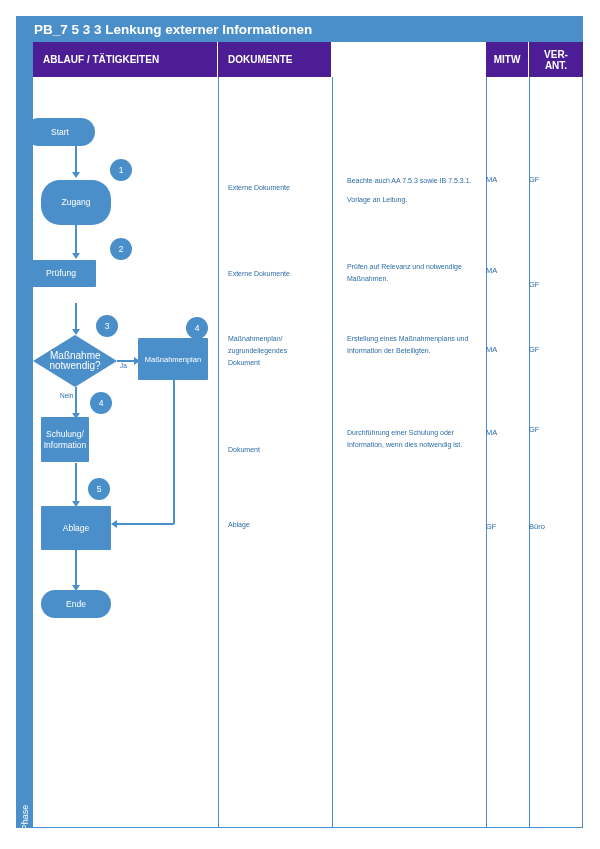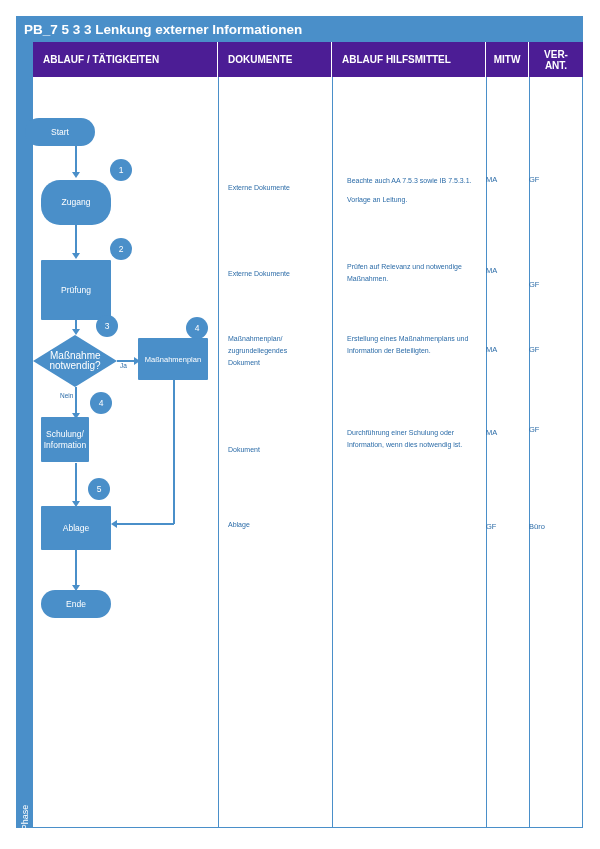--- a/index.html
+++ b/index.html
@@ -40,21 +40,21 @@
     top: 16px;
     width: 567px;
     height: 26px;
     background: #4a8fc9;
     box-sizing: border-box;
     color: #ffffff;
     font-size: 13.5px;
     font-weight: bold;
     display: flex;
     align-items: center;
-    padding-left: 8px;
+    padding-left: 18px;
   }
 
   
   .phase-band {
     position: absolute;
     left: 16px;
     top: 42px;
     width: 17px;
     height: 786px;
     background: #4a8fc9;
@@ -218,21 +218,20 @@
   <div class="diagram-frame"></div>
 
   <div class="title-bar">PB_7 5 3 3 Lenkung externer Informationen</div>
 
   <div class="phase-band">
     <div class="phase-label">Phase</div>
   </div>
 
   <div class="col-header pad" style="left:33px; width:185px;">ABLAUF / TÄTIGKEITEN</div>
   <div class="col-header pad" style="left:218px; width:114px;">DOKUMENTE</div>
-  <div class="col-header pad" style="left:332px; width:154px;">ABLAUF HILFSMITTEL</div>
   <div class="col-header center" style="left:486px; width:43px;">MITW</div>
   <div class="col-header center" style="left:529px; width:54px; border-right:none; flex-direction:column; justify-content:center;">
     <span>VER-</span>
     <span>ANT.</span>
   </div>
 
   <div class="col-sep" style="left:218px;"></div>
   <div class="col-sep" style="left:332px;"></div>
   <div class="col-sep" style="left:486px;"></div>
   <div class="col-sep" style="left:529px;"></div>
@@ -242,21 +241,21 @@
   <div class="conn v" style="left:75px; top:146px; height:28px;"></div>
   <div class="arrow-down" style="left:72px; top:172px;"></div>
   <div class="bubble" style="left:110px; top:159px;">1</div>
 
   <div class="node rect" style="left:41px; top:180px; width:70px; height:45px;border-radius:19px;">Zugang</div>
 
   <div class="conn v" style="left:75px; top:225px; height:30px;"></div>
   <div class="arrow-down" style="left:72px; top:253px;"></div>
   <div class="bubble" style="left:110px; top:238px;">2</div>
 
-  <div class="node rect" style="left:41px; top:260px; width:70px; height:60px;">Prüfung</div>
+  <div class="node rect" style="left:26px; top:260px; width:70px; height:27px;">Prüfung</div>
 
   <div class="conn v" style="left:75px; top:303px; height:29px;"></div>
   <div class="arrow-down" style="left:72px; top:329px;"></div>
   <div class="bubble" style="left:96px; top:315px;">3</div>
 
   <div class="diamond-wrap" style="left:33px; top:335px;">
     <svg class="diamond-shape" viewBox="0 0 84 52">
       <polygon points="42,0 84,26 42,52 0,26" fill="#4a8fc9"></polygon>
     </svg>
     <div class="diamond-label">

